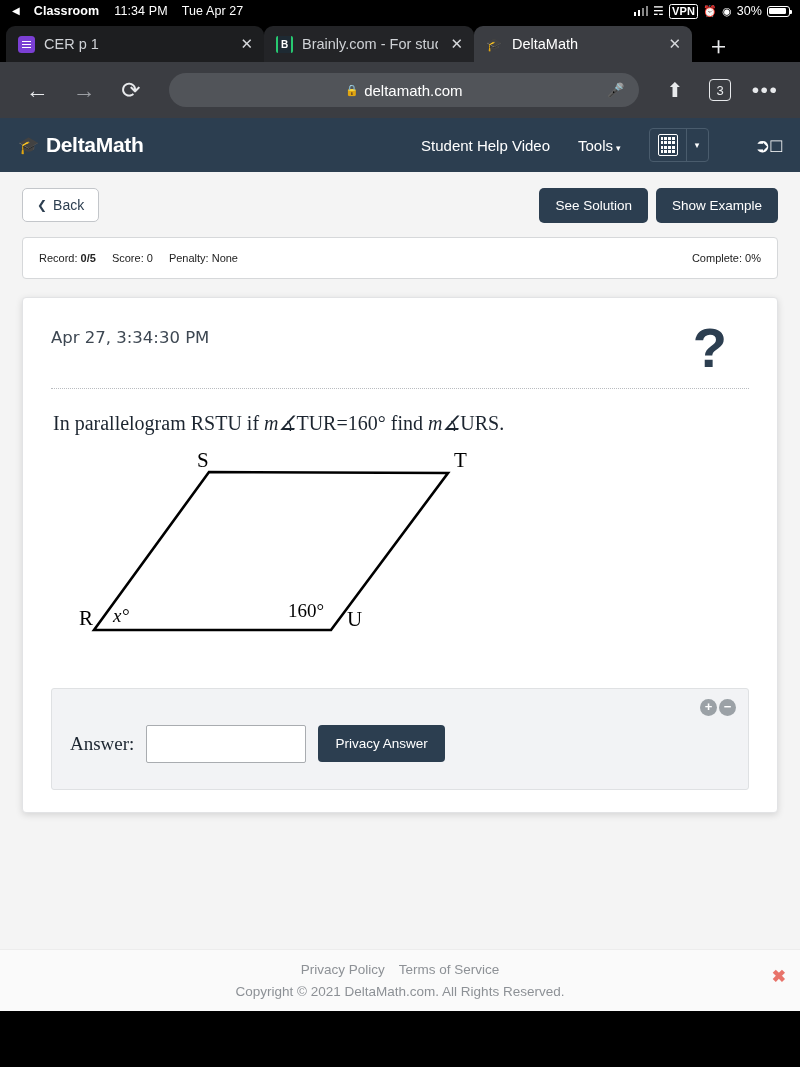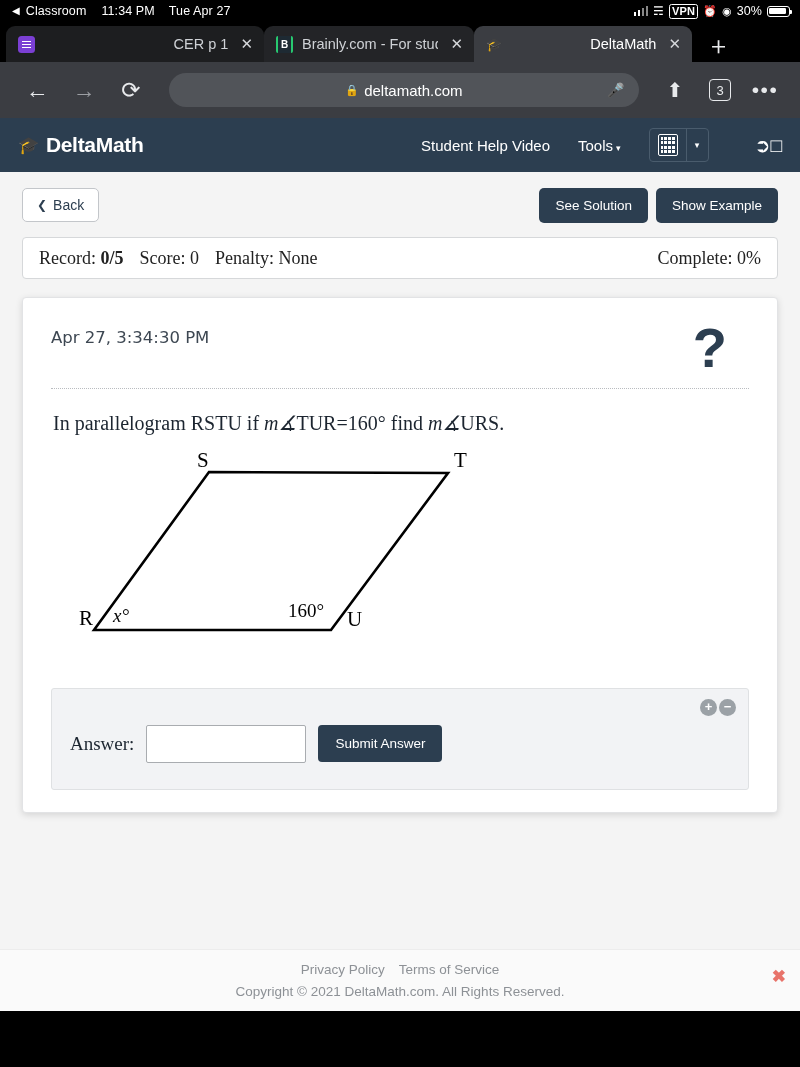--- a/index.html
+++ b/index.html
@@ -12,21 +12,21 @@
   .screen { position: relative; width: 800px; height: 1067px; background: #000; }
 
   
   .statusbar {
     height: 22px; background: #000; color: #fff;
     display: flex; align-items: center; padding: 0 10px 0 12px;
     font-size: 12.5px; letter-spacing: .1px;
   }
   .sb-left { display: flex; align-items: center; gap: 5px; }
   .sb-backarrow { font-size: 10px; line-height: 1; margin-right: 1px; }
-  .sb-app { font-weight: 400; }
+  .sb-app { font-weight: 700; margin-left: 8px; }
   .sb-time { margin-left: 10px; }
   .sb-date { margin-left: 9px; }
   .sb-right { margin-left: auto; display: flex; align-items: center; gap: 5px; }
   .sig { display: flex; align-items: flex-end; gap: 1.5px; height: 10px; }
   .sig i { width: 2.5px; background: #fff; display: block; }
   .sig i:nth-child(1){height:4px;} .sig i:nth-child(2){height:6px;}
   .sig i:nth-child(3){height:8px;background:#888;} .sig i:nth-child(4){height:10px;background:#888;}
   .wifi { font-size: 12px; line-height: 1; }
   .vpn {
     font-size: 11px; font-weight: 700; border: 1.2px solid #fff;
@@ -61,21 +61,21 @@
     width: 9px; height: 9px; display:block; position: relative;
   }
   .fav-forms i::before, .fav-forms i::after {
     content:''; position:absolute; left:0; right:0; height:1.4px; background:#fff;
   }
   .fav-forms i::before { top: 1px; box-shadow: 0 3px 0 #fff, 0 6px 0 #fff; }
   .fav-forms i::after { display:none; }
   .fav-brainly { background: #1e2a33; color: #fff; font-weight: 700; font-size: 10px;
                  border-left: 2px solid #28c96f; border-right: 2px solid #28c96f; border-radius: 2px; }
   .fav-delta { color: #7fd0e8; font-size: 13px; }
-  .tab-title { flex: 1; white-space: nowrap; overflow: hidden; text-align: right; }
+  .tab-title { flex: 1; white-space: nowrap; overflow: hidden; }
   .tab-x { font-size: 15px; color: #d6d8db; padding: 0 3px; flex: none; }
   .tab-plus { color: #e9eaec; font-size: 25px; font-weight: 300; padding: 0 12px 4px 14px; line-height: 1; }
 
   
   .toolbar { height: 56px; background: #3b3d42; display: flex; align-items: center; padding: 0 16px; gap: 5px; }
   .tb-btn { color: #e8eaec; font-size: 23px; width: 42px; text-align: center; line-height: 1; }
   .tb-btn.fwd { color: #9b9ea3; }
   .urlbar {
     flex: 1; height: 34px; background: #515459; border-radius: 17px;
     display: flex; align-items: center; justify-content: center;
@@ -121,21 +121,21 @@
   }
   .back-btn .chev { font-size: 12px; }
   .top-actions { margin-left: auto; display: flex; gap: 8px; padding-left: 48px; }
   .nav-btn {
     background: #2c3e50; color: #fff; border: none; border-radius: 5px;
     padding: 10px 16px; font-size: 13.5px;
   }
   .recordbar {
     margin-top: 14px; background: #fff; border: 1px solid #d6d8da; border-radius: 4px;
     height: 42px; display: flex; align-items: center; padding: 0 16px;
-    font-family: Liberation Serif, serif; font-size: 18px; color: #222;
+    font-family: Liberation Sans, sans-serif; font-size: 11px; color: #222;
   }
   .rec-items { display: flex; gap: 16px; }
   .rec-b { font-weight: 700; }
   .rec-complete { margin-left: auto; }
 
   
   .card {
     margin: 18px 0 0; background: #fff; border: 1px solid #e2e3e5;
     border-radius: 4px; box-shadow: 0 2px 7px rgba(0,0,0,.13);
     padding: 26px 28px 22px;
@@ -352,21 +352,21 @@
         </div>
 
         <div class="answerbox">
           <div class="zoomctrls">
             <span class="zc">+</span>
             <span class="zc">−</span>
           </div>
           <div class="answer-row">
             <span class="answer-label">Answer:</span>
             <input class="answer-input" type="text" placeholder="" value="" style="">
-            <button class="submit-btn">Submit Answer</button>
+            <button class="submit-btn">Privacy Answer</button>
           </div>
         </div>
       </div>
     </div>
 
     <div class="footer">
       <div class="f-links">
         <span>Privacy Policy</span>
         <span>Terms of Service</span>
       </div>

